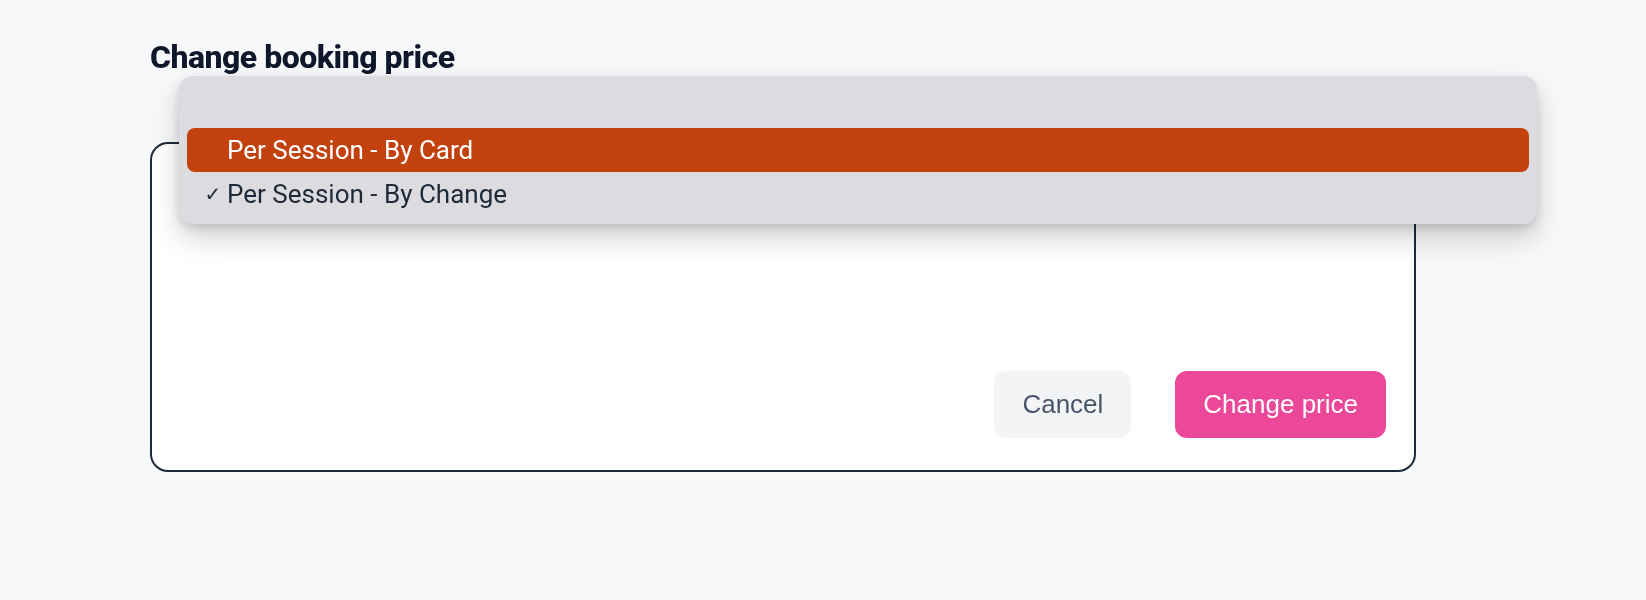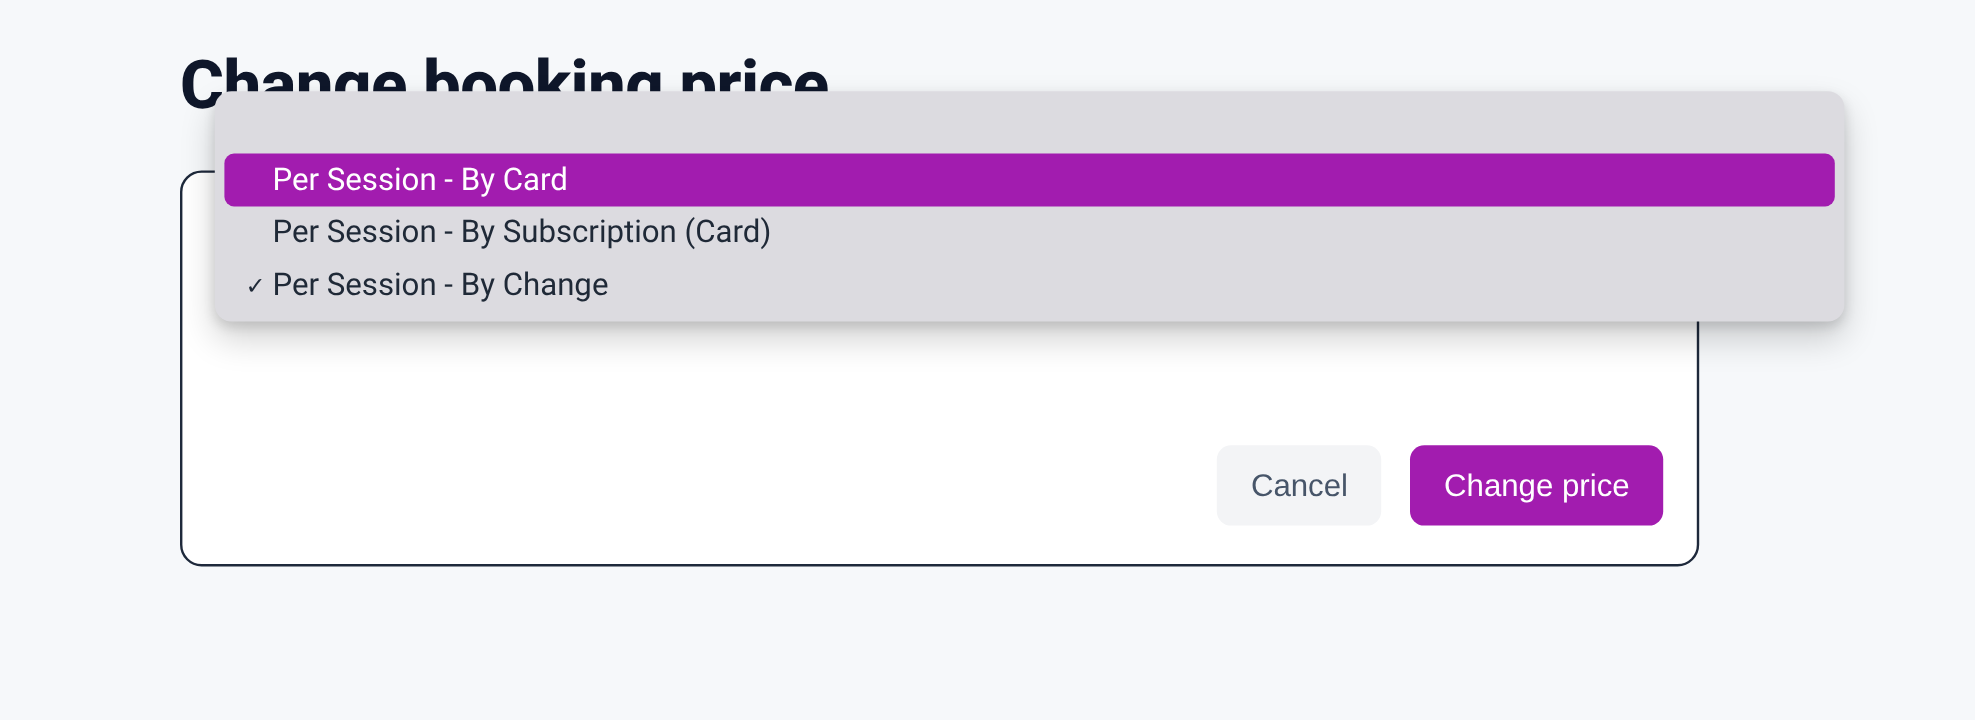--- a/index.html
+++ b/index.html
@@ -12,57 +12,57 @@
       background: #f6f8fa;
       width: 1646px;
       height: 600px;
       position: relative;
       overflow: hidden;
     }
     .page-title {
       position: absolute;
       left: 150px;
       top: 38px;
-      font-size: 56px;
+      font-size: 32px;
       font-weight: 800;
       color: #0f172a;
       letter-spacing: -0.5px;
     }
     .form-box {
       position: absolute;
       left: 150px;
       top: 142px;
       right: 230px;
       height: 330px;
       background: #ffffff;
       border: 2px solid #1e293b;
       border-radius: 18px;
     }
     .button-row {
       position: absolute;
       right: 28px;
       bottom: 32px;
       display: flex;
-      gap: 24px;
+      gap: 44px;
       align-items: center;
     }
     .btn {
       font-size: 26px;
       font-weight: 500;
       padding: 18px 28px;
       border-radius: 12px;
       border: none;
       cursor: pointer;
     }
     .btn-cancel {
       background: #f3f4f6;
       color: #475569;
     }
     .btn-primary {
-      background: #a21caf;
+      background: #ec4899;
       color: #ffffff;
     }
     .dropdown {
       position: absolute;
       left: 179px;
       right: 109px;
       top: 76px;
       background: #dcdbe0;
       border-radius: 14px;
       box-shadow: 0 14px 28px rgba(0,0,0,0.18), 0 4px 10px rgba(0,0,0,0.12);
@@ -83,21 +83,21 @@
     .option .check {
       width: 24px;
       display: inline-flex;
       justify-content: center;
       align-items: center;
       font-size: 20px;
       color: #1f2937;
       margin-right: 2px;
     }
     .option.highlighted {
-      background: #a21caf;
+      background: #c2410c;
       color: #ffffff;
     }
     .option.highlighted .check {
       color: #ffffff;
     }
     .option-label {
       flex: 1;
     }
   </style>
 </head>
@@ -113,23 +113,19 @@
 </div>
 
 <div class="dropdown">
   <div class="dropdown-spacer"></div>
 
   <div class="option highlighted">
     <span class="check"></span>
     <span class="option-label">Per Session - By Card</span>
   </div>
 
-  <div class="option">
-    <span class="check"></span>
-    <span class="option-label">Per Session - By Subscription (Card)</span>
-  </div>
 
 
   <div class="option">
     <span class="check">✓</span>
     <span class="option-label">Per Session - By Change</span>
   </div>
 </div>
 
 </body></html>

